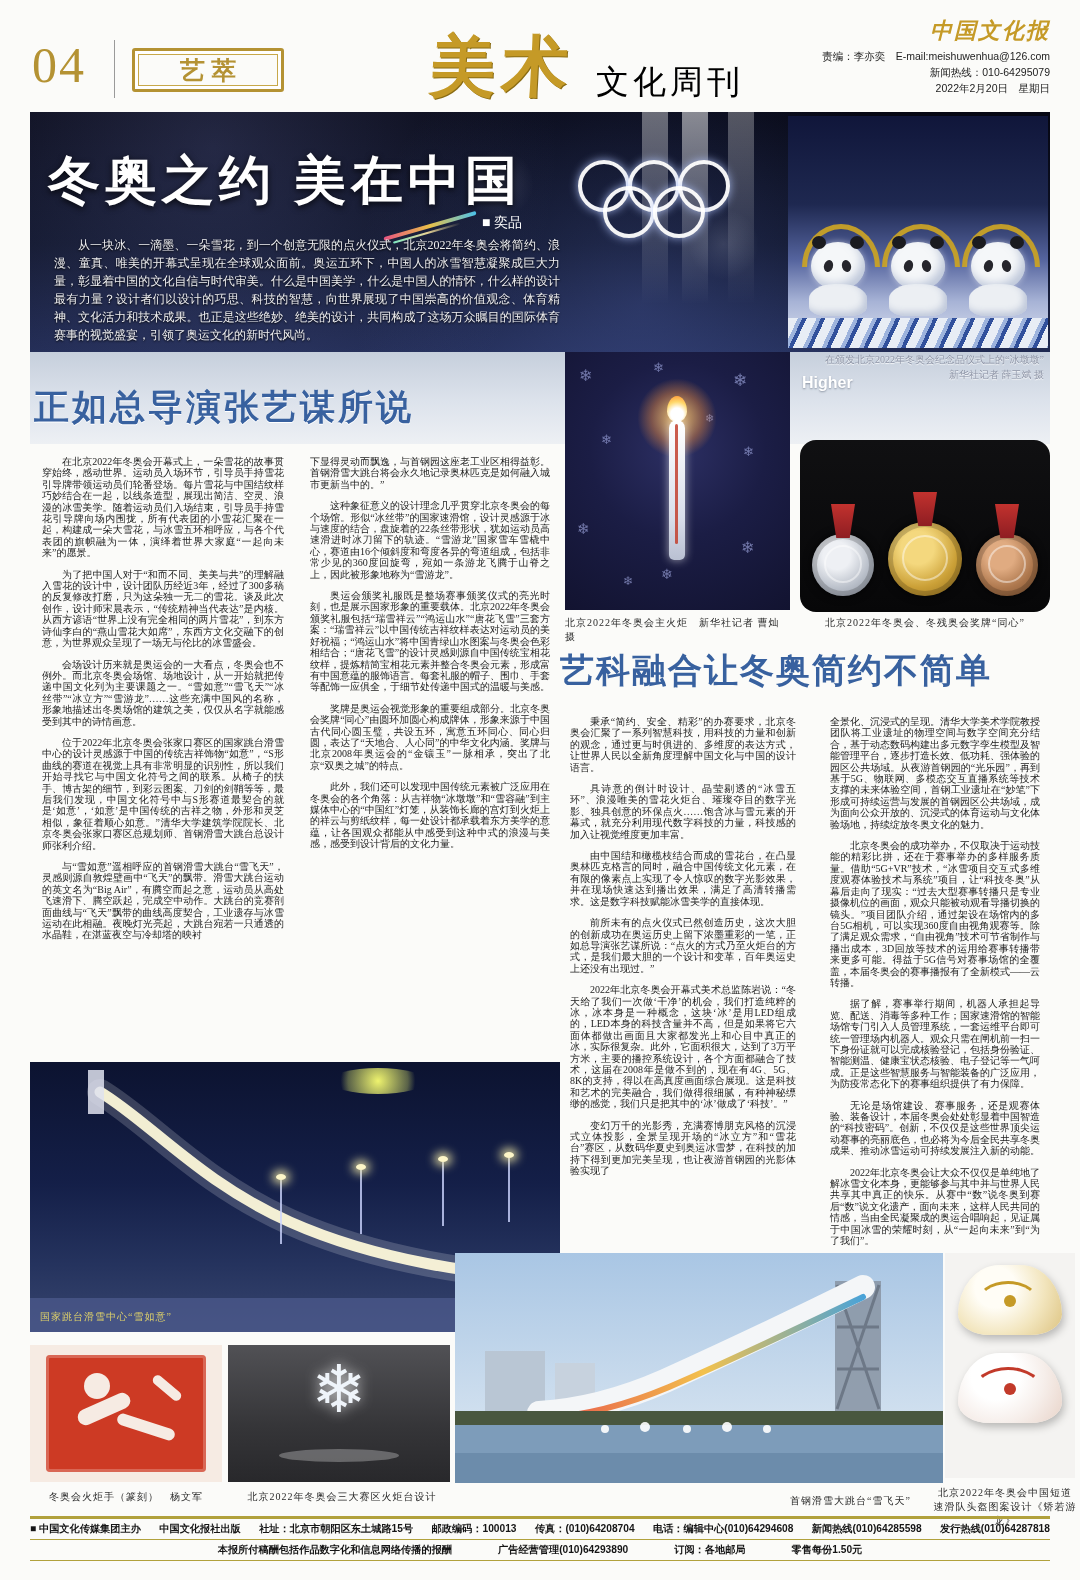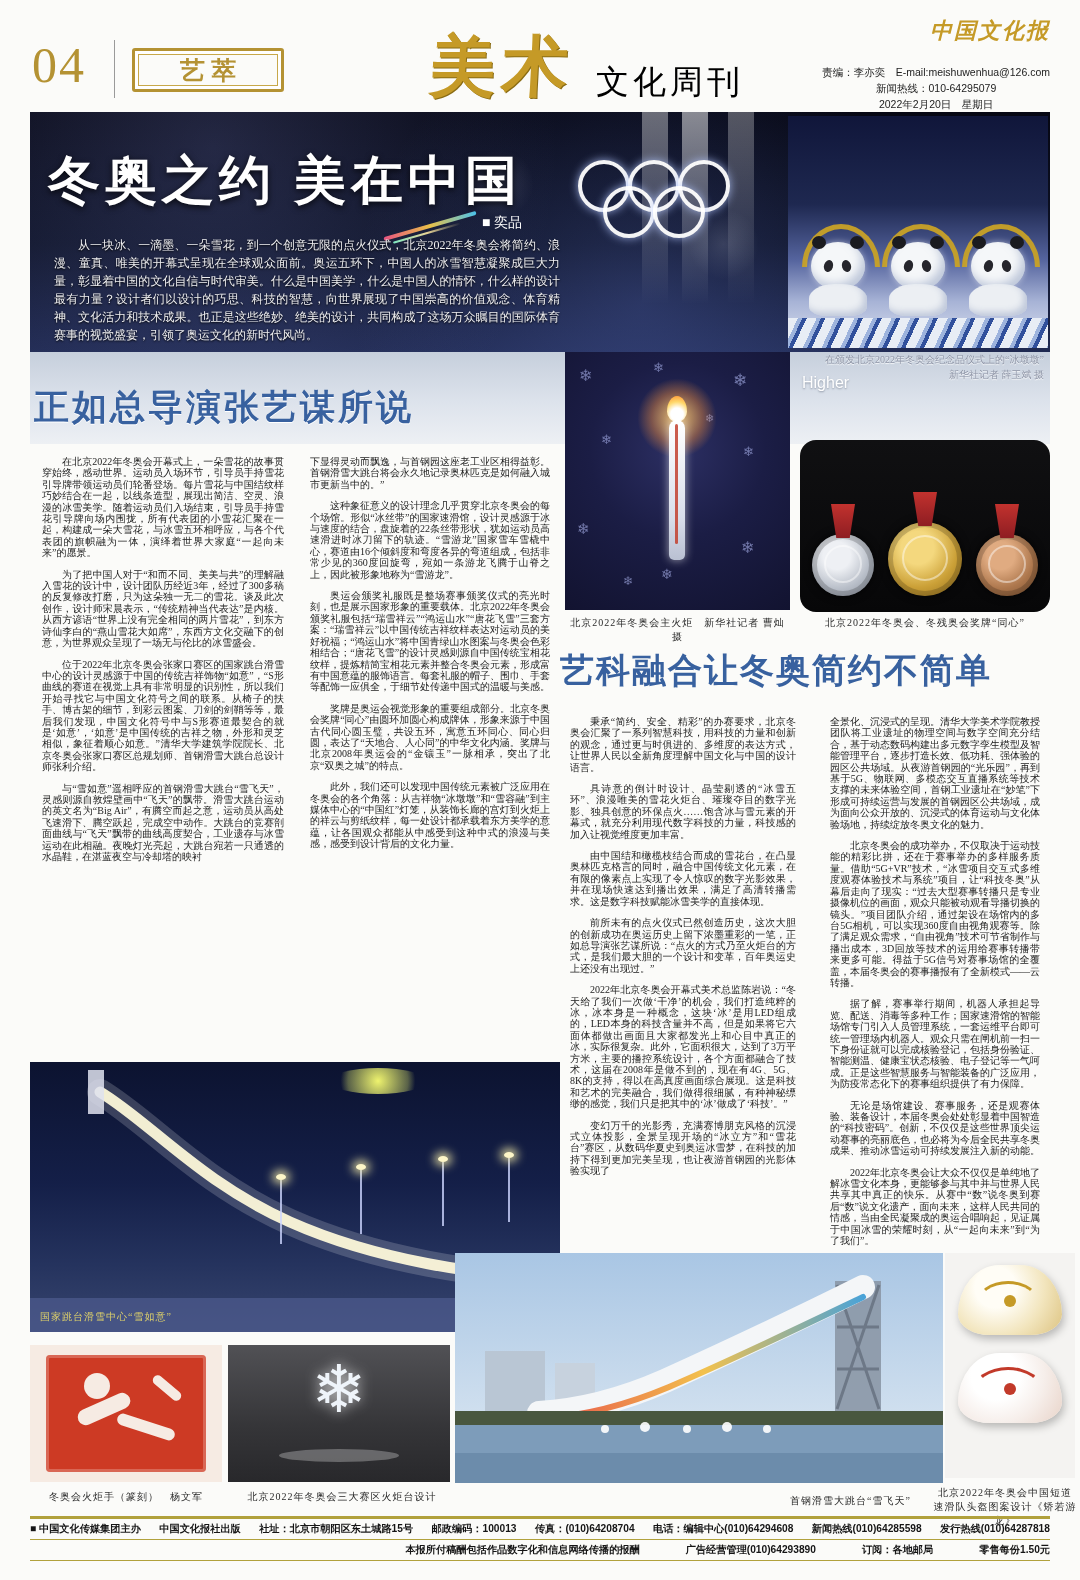--- a/index.html
+++ b/index.html
@@ -12,21 +12,21 @@
   .page-num{position:absolute;left:2px;top:28px;font-size:50px;color:#b49233;letter-spacing:2px;}
   .hdr-vline{position:absolute;left:84px;top:32px;width:1px;height:58px;background:#9a9a9a;}
   .stamp{position:absolute;left:102px;top:40px;width:152px;height:44px;border:3px solid #b49233;
          box-shadow:inset 0 0 0 3px #fff,inset 0 0 0 4px #c7a84a;display:flex;align-items:center;
          justify-content:space-around;font-size:25px;font-weight:bold;color:#b49233;border-radius:3px;}
   .masthead-main{position:absolute;left:400px;top:14px;font-size:66px;font-weight:900;color:#c59a27;
          letter-spacing:6px;text-shadow:1px 1px 0 #8a6c14;transform:skewX(-3deg);}
   .masthead-sub{position:absolute;left:566px;top:52px;font-size:33px;color:#000000;letter-spacing:4px;}
   .paper-logo{position:absolute;right:0;top:8px;font-size:22px;font-weight:bold;font-style:italic;
          color:#c59a27;letter-spacing:2px;}
-  .hdr-info{position:absolute;right:0;top:56px;text-align:center;font-size:10.5px;line-height:16px;
+  .hdr-info{position:absolute;right:0;top:40px;text-align:right;font-size:10.5px;line-height:16px;
          color:#222;font-family:"Liberation Sans",sans-serif;}
 
   
   .banner{position:absolute;left:30px;top:112px;width:1020px;height:240px;overflow:hidden;
      background:
        radial-gradient(circle at 18% 15%,rgba(120,130,200,.25),transparent 40%),
        radial-gradient(circle at 60% 80%,rgba(90,110,190,.30),transparent 45%),
        radial-gradient(circle at 46% 30%,rgba(255,255,255,.12),transparent 6%),
        radial-gradient(circle at 68% 55%,rgba(255,255,255,.15),transparent 5%),
        linear-gradient(180deg,#060713 0%,#0d1226 55%,#202a52 100%);}
@@ -63,21 +63,21 @@
   .mascot .body{position:absolute;left:3px;top:60px;width:58px;height:32px;background:#eceff3;
      border-radius:45% 45% 30% 30%;box-shadow:inset -4px -4px 6px rgba(140,155,190,.45);}
   .table-band{position:absolute;left:0;bottom:0;width:100%;height:30px;
      background:repeating-linear-gradient(115deg,#e8edf5 0 9px,#9db3dd 9px 13px,#31509c 13px 17px);}
 
   
   .strip{position:absolute;left:30px;top:352px;width:1020px;height:92px;
      background:linear-gradient(180deg,#c6cfdc 0%,#dde3ec 55%,#edf0f4 100%);}
   .a1-title{position:absolute;left:4px;top:32px;font-size:35px;font-weight:bold;color:#38619f;
      letter-spacing:3px;text-shadow:0 1px 0 #fff;white-space:nowrap;}
-  .higher{position:absolute;left:772px;top:22px;font-size:16px;font-weight:normal;color:#fff;
+  .higher{position:absolute;left:772px;top:22px;font-size:16px;font-weight:bold;color:#fff;
      font-family:"Liberation Sans",sans-serif;text-shadow:0 1px 2px #8a93a2;}
   .mascot-cap{position:absolute;right:6px;top:0px;text-align:right;font-size:10px;line-height:15px;
      color:#8d94a6;text-shadow:0 1px 1px #fff;}
 
   
   .torch-photo{position:absolute;left:565px;top:352px;width:225px;height:258px;overflow:hidden;
      background:radial-gradient(circle at 50% 38%,#2c2f63 0%,#1b1d45 45%,#121330 100%);}
   .sf{position:absolute;color:rgba(185,195,255,.55);}
   .sf::before{content:"\2744";}
   .sf.s1{left:14px;top:14px;font-size:16px;} .sf.s2{left:88px;top:8px;font-size:13px;}
@@ -87,21 +87,21 @@
   .sf.s9{left:58px;top:222px;font-size:12px;} .sf.s10{left:140px;top:60px;font-size:11px;}
   .torch-glow{position:absolute;left:72px;top:26px;width:80px;height:80px;border-radius:50%;
      background:radial-gradient(circle,rgba(255,210,120,.9) 0%,rgba(255,150,60,.4) 45%,transparent 70%);}
   .torch-flame{position:absolute;left:102px;top:44px;width:20px;height:26px;border-radius:50% 50% 50% 50%/60% 60% 40% 40%;
      background:radial-gradient(circle at 50% 70%,#fff 0 30%,#ffd86b 60%,#ff8c2e 100%);}
   .torch-body{position:absolute;left:104px;top:68px;width:16px;height:140px;border-radius:8px 8px 5px 5px;
      background:linear-gradient(180deg,#ffffff,#d9deea 70%,#b9c0d2);box-shadow:0 0 10px rgba(255,255,255,.6);}
   .torch-body::after{content:"";position:absolute;left:6px;top:4px;width:3px;height:120px;background:#c2402e;
      border-radius:2px;opacity:.85;}
   .cap{position:absolute;font-size:10px;color:#2a2a2a;letter-spacing:1px;}
-  .torch-cap{left:565px;top:616px;width:225px;text-align:center;}
+  .torch-cap{left:565px;top:616px;width:225px;}
   .medals-photo{position:absolute;left:800px;top:440px;width:250px;height:172px;border-radius:16px;
      background:linear-gradient(180deg,#101012,#070708);display:flex;align-items:flex-end;
      justify-content:center;gap:14px;padding-bottom:16px;}
   .medal{position:relative;display:flex;flex-direction:column;align-items:center;}
   .ribbon{width:24px;height:34px;background:linear-gradient(180deg,#c2322e,#8e1d22);
      clip-path:polygon(0 0,100% 0,78% 100%,22% 100%);margin-bottom:-4px;}
   .disc{border-radius:50%;box-shadow:0 0 8px rgba(0,0,0,.8),inset 0 0 0 5px rgba(0,0,0,.18);}
   .disc::after{content:"";position:absolute;border:2px solid rgba(255,255,255,.45);border-radius:50%;
      left:50%;top:auto;transform:translateX(-50%);}
   .medal.silver .disc{width:62px;height:62px;background:radial-gradient(circle at 40% 35%,#eef0f4 25%,#b9bfc9 60%,#848b98);}
@@ -166,21 +166,21 @@
   .stand-cap{left:222px;top:1490px;width:240px;text-align:center;}
   .bigair-cap{left:790px;top:1494px;width:160px;text-align:left;}
   .helmet-cap{left:930px;top:1486px;width:150px;text-align:center;line-height:14px;}
 
   
   .footer{position:absolute;left:30px;top:1516px;width:1020px;font-family:"Liberation Sans",sans-serif;}
   .footer .bar{height:0;border-top:3px solid #b1a13c;}
   .footer .thin{border-top:1px solid #b1a13c;}
   .foot-row{display:flex;justify-content:space-between;align-items:center;font-size:10.2px;font-weight:bold;
      color:#151515;padding:3px 0;white-space:nowrap;}
-  .foot-row.r2{justify-content:flex-end;gap:46px;}
+  .foot-row.r2{justify-content:center;gap:46px;}
 </style>
 </head>
 <body>
 
 <div class="page" data-name="newspaper-page">
 
   <div class="header" data-name="page-header">
     <div class="page-num" data-name="page-number">04</div>
     <div class="hdr-vline" data-name="header-divider"></div>
     <div class="stamp" data-name="section-stamp">艺 萃</div>
@@ -281,20 +281,21 @@
     <div class="medal bronze" data-name="bronze-medal-icon">
         <div class="ribbon"></div>
         <div class="disc"></div>
       </div>
   </div>
   <div class="cap medal-cap" data-name="medals-caption">北京2022年冬奥会、冬残奥会奖牌“同心”</div>
 
   <div class="col a1c1" data-name="article1-column-1">
     <p data-name="paragraph">在北京2022年冬奥会开幕式上，一朵雪花的故事贯穿始终，感动世界。运动员入场环节，引导员手持雪花引导牌带领运动员们轮番登场。每片雪花与中国结纹样巧妙结合在一起，以线条造型，展现出简洁、空灵、浪漫的冰雪美学。随着运动员们入场结束，引导员手持雪花引导牌向场内围拢，所有代表团的小雪花汇聚在一起，构建成一朵大雪花，与冰雪五环相呼应，与各个代表团的旗帜融为一体，演绎着世界大家庭“一起向未来”的愿景。</p>
     <p data-name="paragraph">为了把中国人对于“和而不同、美美与共”的理解融入雪花的设计中，设计团队历经近3年，经过了300多稿的反复修改打磨，只为这朵独一无二的雪花。谈及此次创作，设计师宋晨表示，“传统精神当代表达”是内核。从西方谚语“世界上没有完全相同的两片雪花”，到东方诗仙李白的“燕山雪花大如席”，东西方文化交融下的创意，为世界观众呈现了一场无与伦比的冰雪盛会。</p>
+    <p data-name="paragraph">会场设计历来就是奥运会的一大看点，冬奥会也不例外。而北京冬奥会场馆、场地设计，从一开始就把传递中国文化列为主要课题之一。“雪如意”“雪飞天”“冰丝带”“冰立方”“雪游龙”……这些充满中国风的名称，形象地描述出冬奥场馆的建筑之美，仅仅从名字就能感受到其中的诗情画意。</p>
     <p data-name="paragraph">位于2022年北京冬奥会张家口赛区的国家跳台滑雪中心的设计灵感源于中国的传统吉祥饰物“如意”，“S形曲线的赛道在视觉上具有非常明显的识别性，所以我们开始寻找它与中国文化符号之间的联系。从椅子的扶手、博古架的细节，到彩云图案、刀剑的剑鞘等等，最后我们发现，中国文化符号中与S形赛道最契合的就是‘如意’，‘如意’是中国传统的吉祥之物，外形和灵芝相似，象征着顺心如意。”清华大学建筑学院院长、北京冬奥会张家口赛区总规划师、首钢滑雪大跳台总设计师张利介绍。</p>
     <p data-name="paragraph">与“雪如意”遥相呼应的首钢滑雪大跳台“雪飞天”，灵感则源自敦煌壁画中“飞天”的飘带。滑雪大跳台运动的英文名为“Big Air”，有腾空而起之意，运动员从高处飞速滑下、腾空跃起，完成空中动作。大跳台的竞赛剖面曲线与“飞天”飘带的曲线高度契合，工业遗存与冰雪运动在此相融。夜晚灯光亮起，大跳台宛若一只通透的水晶鞋，在湛蓝夜空与冷却塔的映衬</p>
   </div>
   <div class="col a1c2" data-name="article1-column-2">
     <p class="noind" data-name="paragraph">下显得灵动而飘逸，与首钢园这座老工业区相得益彰。首钢滑雪大跳台将会永久地记录奥林匹克是如何融入城市更新当中的。”</p>
     <p data-name="paragraph">这种象征意义的设计理念几乎贯穿北京冬奥会的每个场馆。形似“冰丝带”的国家速滑馆，设计灵感源于冰与速度的结合，盘旋着的22条丝带形状，犹如运动员高速滑进时冰刀留下的轨迹。“雪游龙”国家雪车雪橇中心，赛道由16个倾斜度和弯度各异的弯道组成，包括非常少见的360度回旋弯，宛如一条游龙飞腾于山脊之上，因此被形象地称为“雪游龙”。</p>
     <p data-name="paragraph">奥运会颁奖礼服既是整场赛事颁奖仪式的亮光时刻，也是展示国家形象的重要载体。北京2022年冬奥会颁奖礼服包括“瑞雪祥云”“鸿运山水”“唐花飞雪”三套方案：“瑞雪祥云”以中国传统吉祥纹样表达对运动员的美好祝福；“鸿运山水”将中国青绿山水图案与冬奥会色彩相结合；“唐花飞雪”的设计灵感则源自中国传统宝相花纹样，提炼精简宝相花元素并整合冬奥会元素，形成富有中国意蕴的服饰语言。每套礼服的帽子、围巾、手套等配饰一应俱全，于细节处传递中国式的温暖与美感。</p>
     <p data-name="paragraph">奖牌是奥运会视觉形象的重要组成部分。北京冬奥会奖牌“同心”由圆环加圆心构成牌体，形象来源于中国古代同心圆玉璧，共设五环，寓意五环同心、同心归圆，表达了“天地合、人心同”的中华文化内涵。奖牌与北京2008年奥运会的“金镶玉”一脉相承，突出了北京“双奥之城”的特点。</p>
     <p data-name="paragraph">此外，我们还可以发现中国传统元素被广泛应用在冬奥会的各个角落：从吉祥物“冰墩墩”和“雪容融”到主媒体中心的“中国红”灯笼，从装饰长廊的宫灯到火炬上的祥云与剪纸纹样，每一处设计都承载着东方美学的意蕴，让各国观众都能从中感受到这种中式的浪漫与美感，感受到设计背后的文化力量。</p>
   </div>

